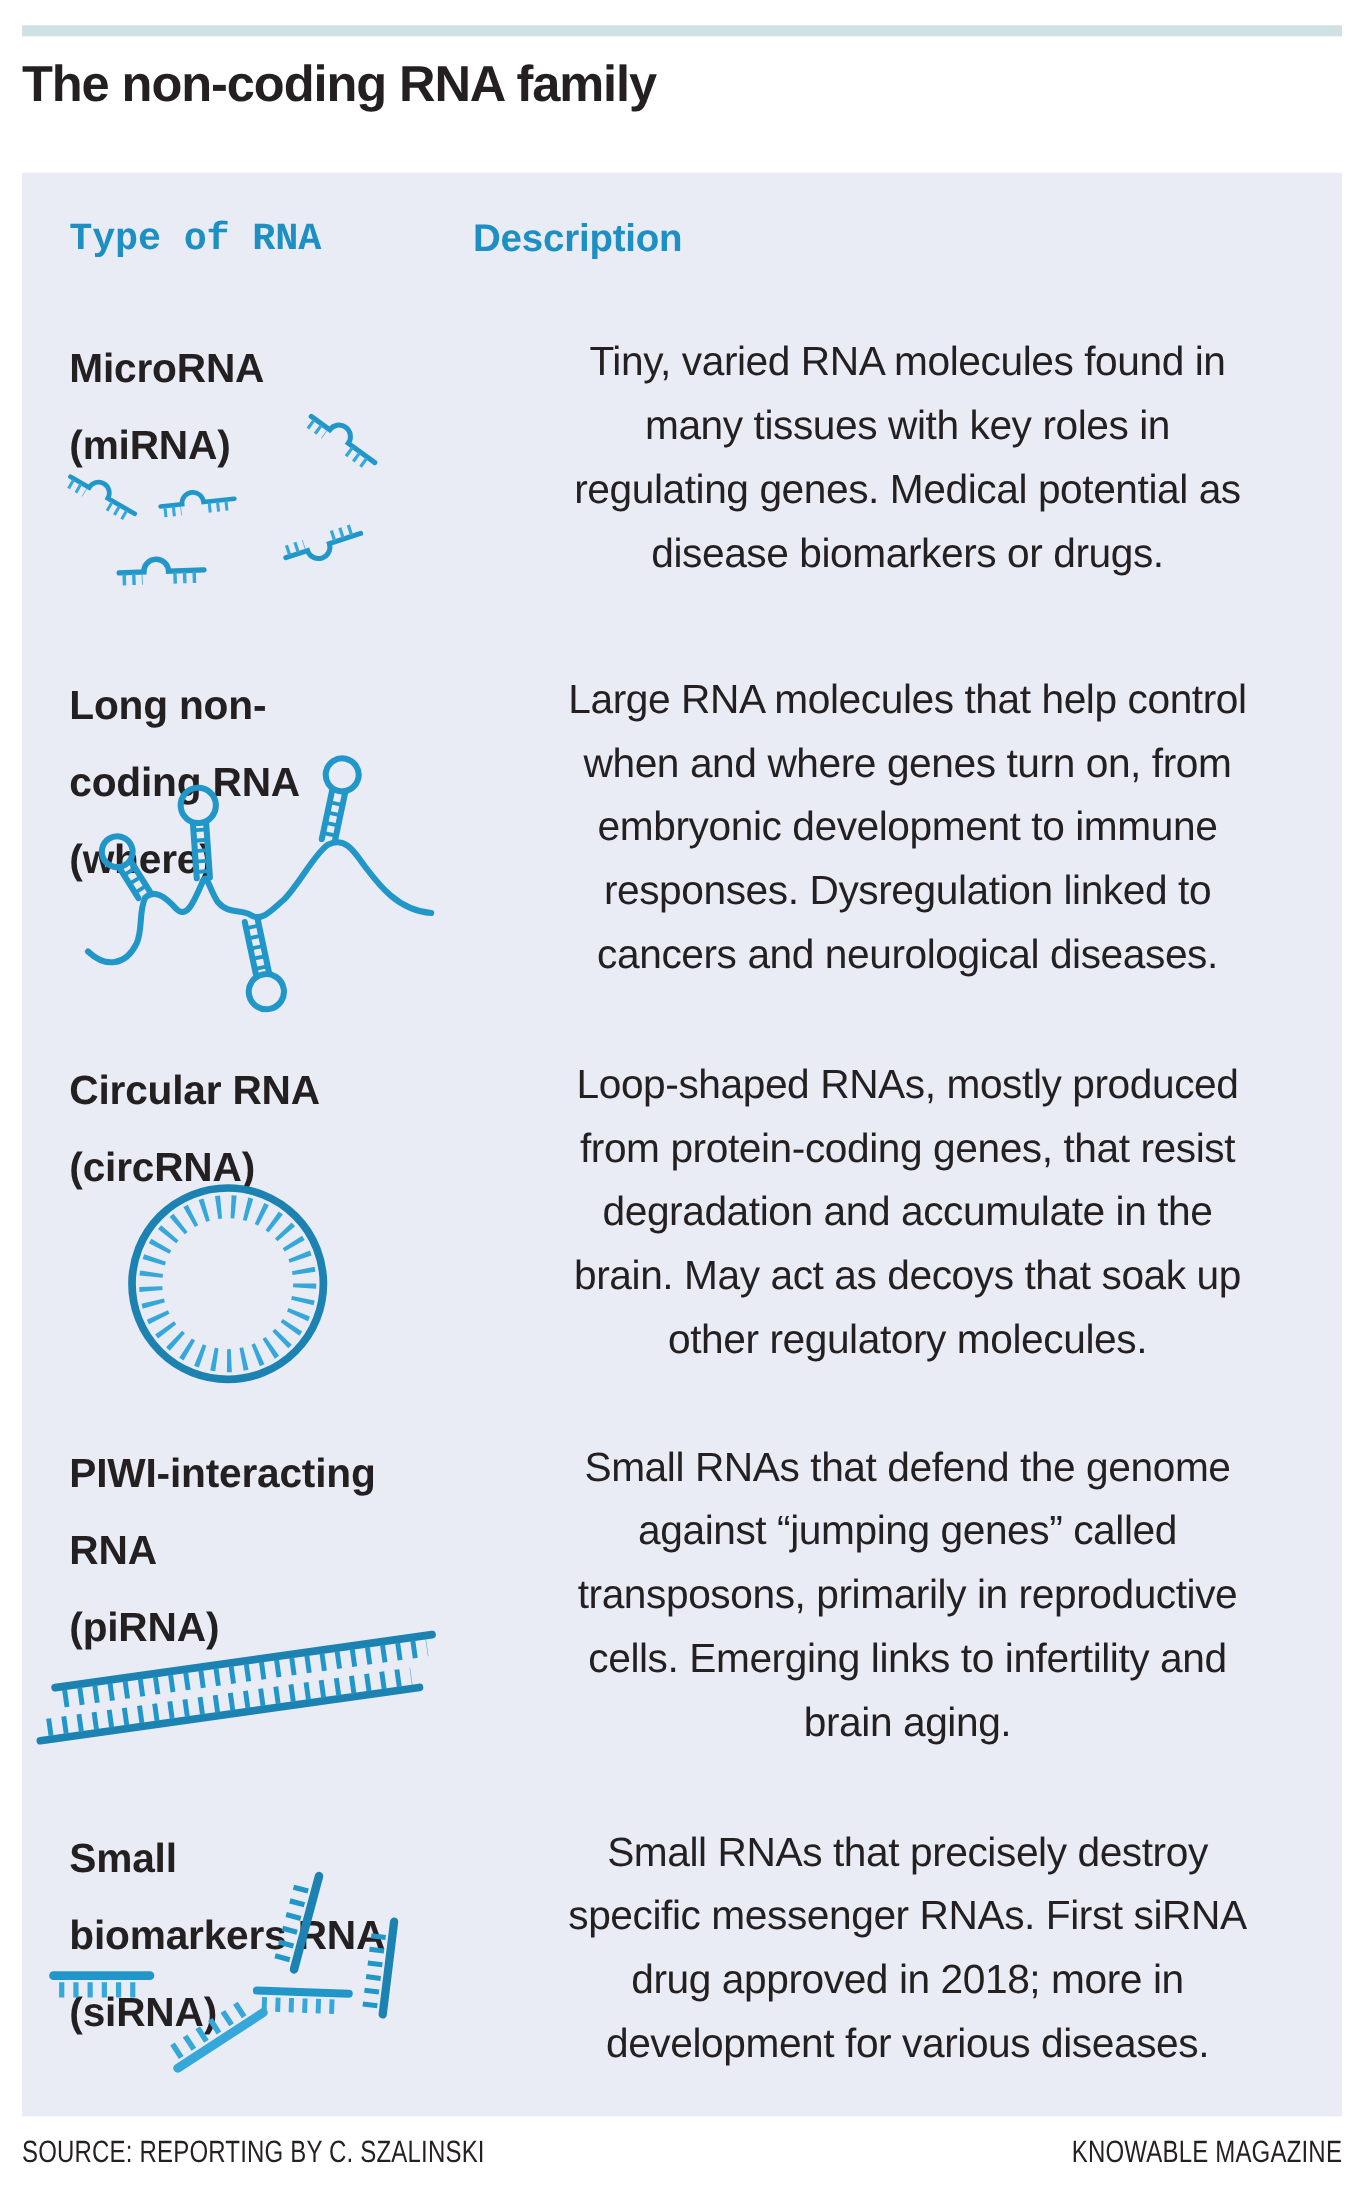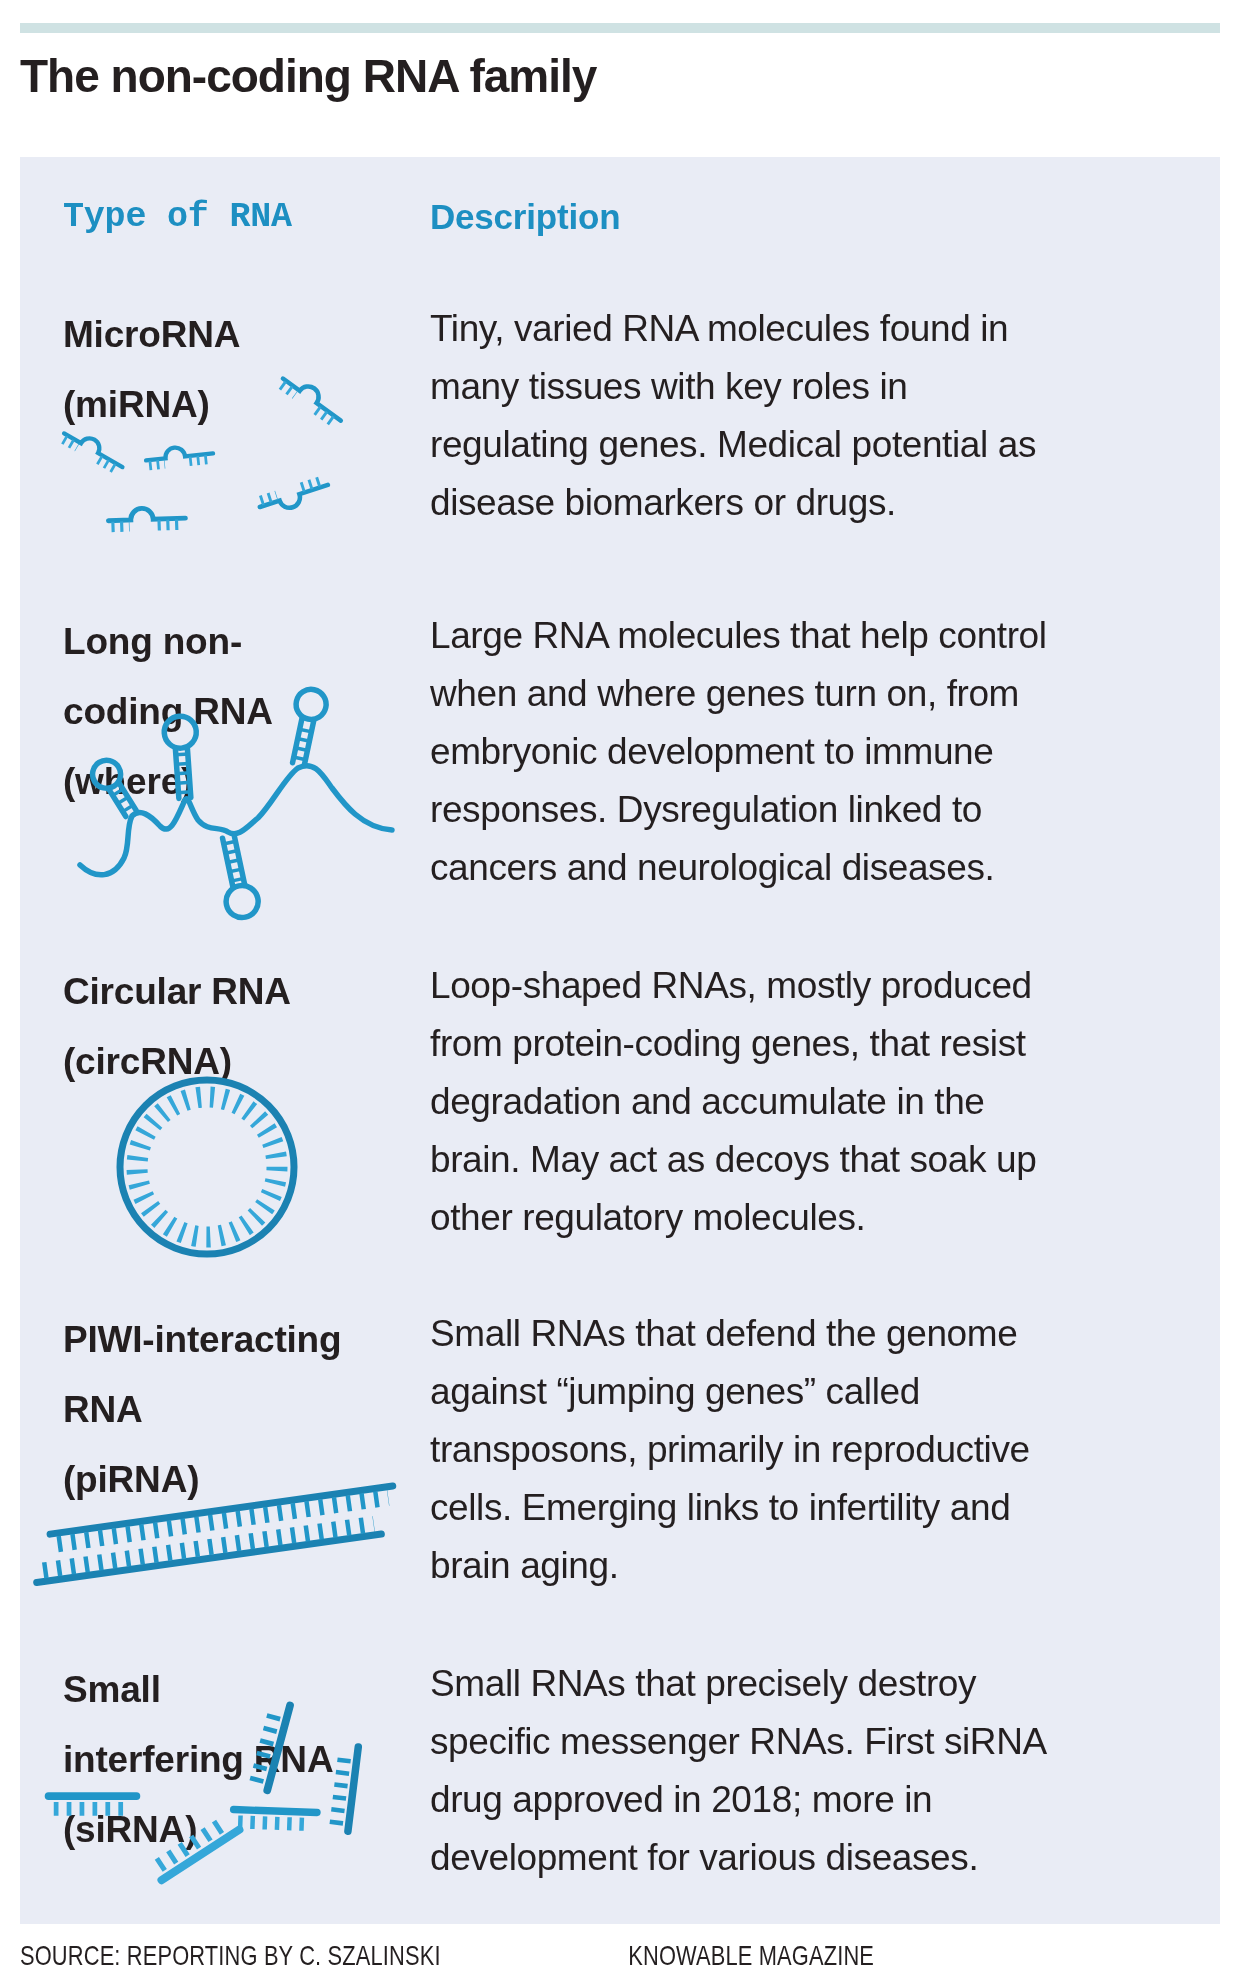--- a/index.html
+++ b/index.html
@@ -23,28 +23,28 @@
   .col-header{position:absolute;top:40px;font-size:35px;font-weight:700;color:var(--head);letter-spacing:-0.2px;}
   .col1{left:43px;font-family:Liberation Mono, monospace;}
   .col2{left:410px;}
   .row{position:absolute;left:0;right:0;}
   .type{
     position:absolute;left:43px;width:355px;font-size:37px;line-height:70px;
     font-weight:700;white-space:pre-line;letter-spacing:-0.2px;color:var(--ink);
   }
   .desc{
     position:absolute;left:410px;width:790px;font-size:37px;line-height:58px;
-    font-weight:400;white-space:pre-line;letter-spacing:-0.4px;color:var(--ink);
+    font-weight:400;white-space:pre-line;letter-spacing:-0.4px;color:var(--ink);text-align:center;
   }
   .icon-box{position:absolute;}
   .sq{position:absolute;}
   .comb{position:absolute;}
   .footer{
     position:absolute;left:20px;right:20px;top:1924px;height:64px;
-    display:flex;align-items:center;
+    display:flex;justify-content:space-between;align-items:center;
     font-size:28px;letter-spacing:0.2px;color:var(--ink);
   }
   .footer .src{transform:scaleX(0.78);transform-origin:left center;white-space:nowrap;}
   .footer .pub{transform:scaleX(0.78);transform-origin:right center;white-space:nowrap;}
   svg{display:block;overflow:visible;}
 </style>
 </head>
 <body>
 
 <div>
@@ -170,21 +170,21 @@
           <line x1="20" y1="84" x2="366" y2="84" class="ic-dark" stroke="#1b82b2" stroke-width="7" stroke-linecap="round"></line>
           <line x1="26" y1="95" x2="360" y2="95" class="ic-main" stroke="#2196c8" stroke-width="16" stroke-dasharray="4.5 9.4"></line>
           <line x1="0" y1="130" x2="348" y2="130" class="ic-dark" stroke="#1b82b2" stroke-width="7" stroke-linecap="round"></line>
           <line x1="8" y1="119" x2="342" y2="119" class="ic-main" stroke="#2196c8" stroke-width="16" stroke-dasharray="4.5 9.4"></line>
         </g>
       </svg>
     </div>
 
     <div class="row" style="top:1498px">
       <div class="type">Small
-interfering RNA
+biomarkers RNA
 (siRNA)</div>
       <div class="desc">Small RNAs that precisely destroy
 specific messenger RNAs. First siRNA
 drug approved in 2018; more in
 development for various diseases.</div>
     </div>
 
     <div class="icon-box" style="left:20px;top:1538px;width:345px;height:180px">
       <svg class="comb" style="left:5px;top:95px" width="95" height="31" viewBox="0 0 110 36">
         <line x1="4" y1="7" x2="106" y2="7" class="ic-main" stroke="#2196c8" stroke-width="9" stroke-linecap="round"></line>

